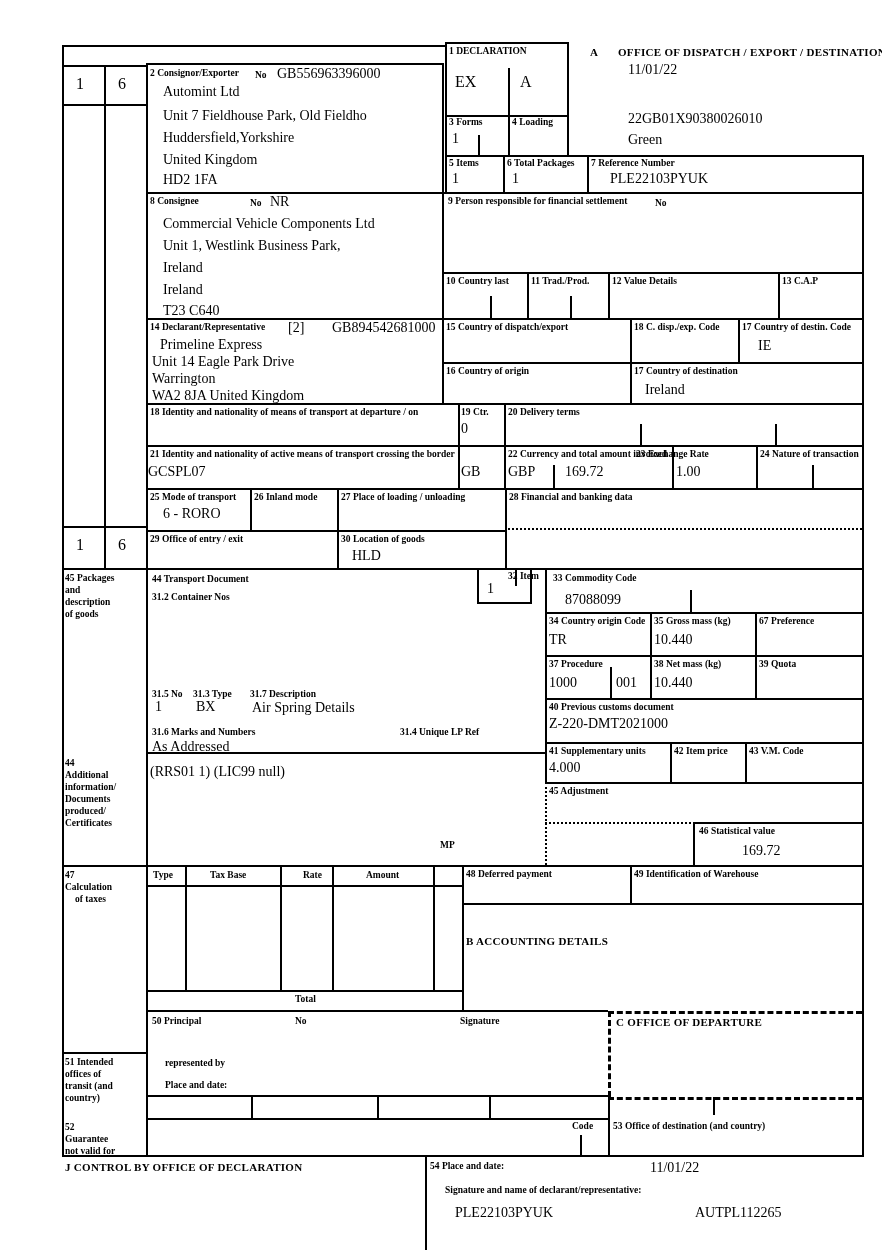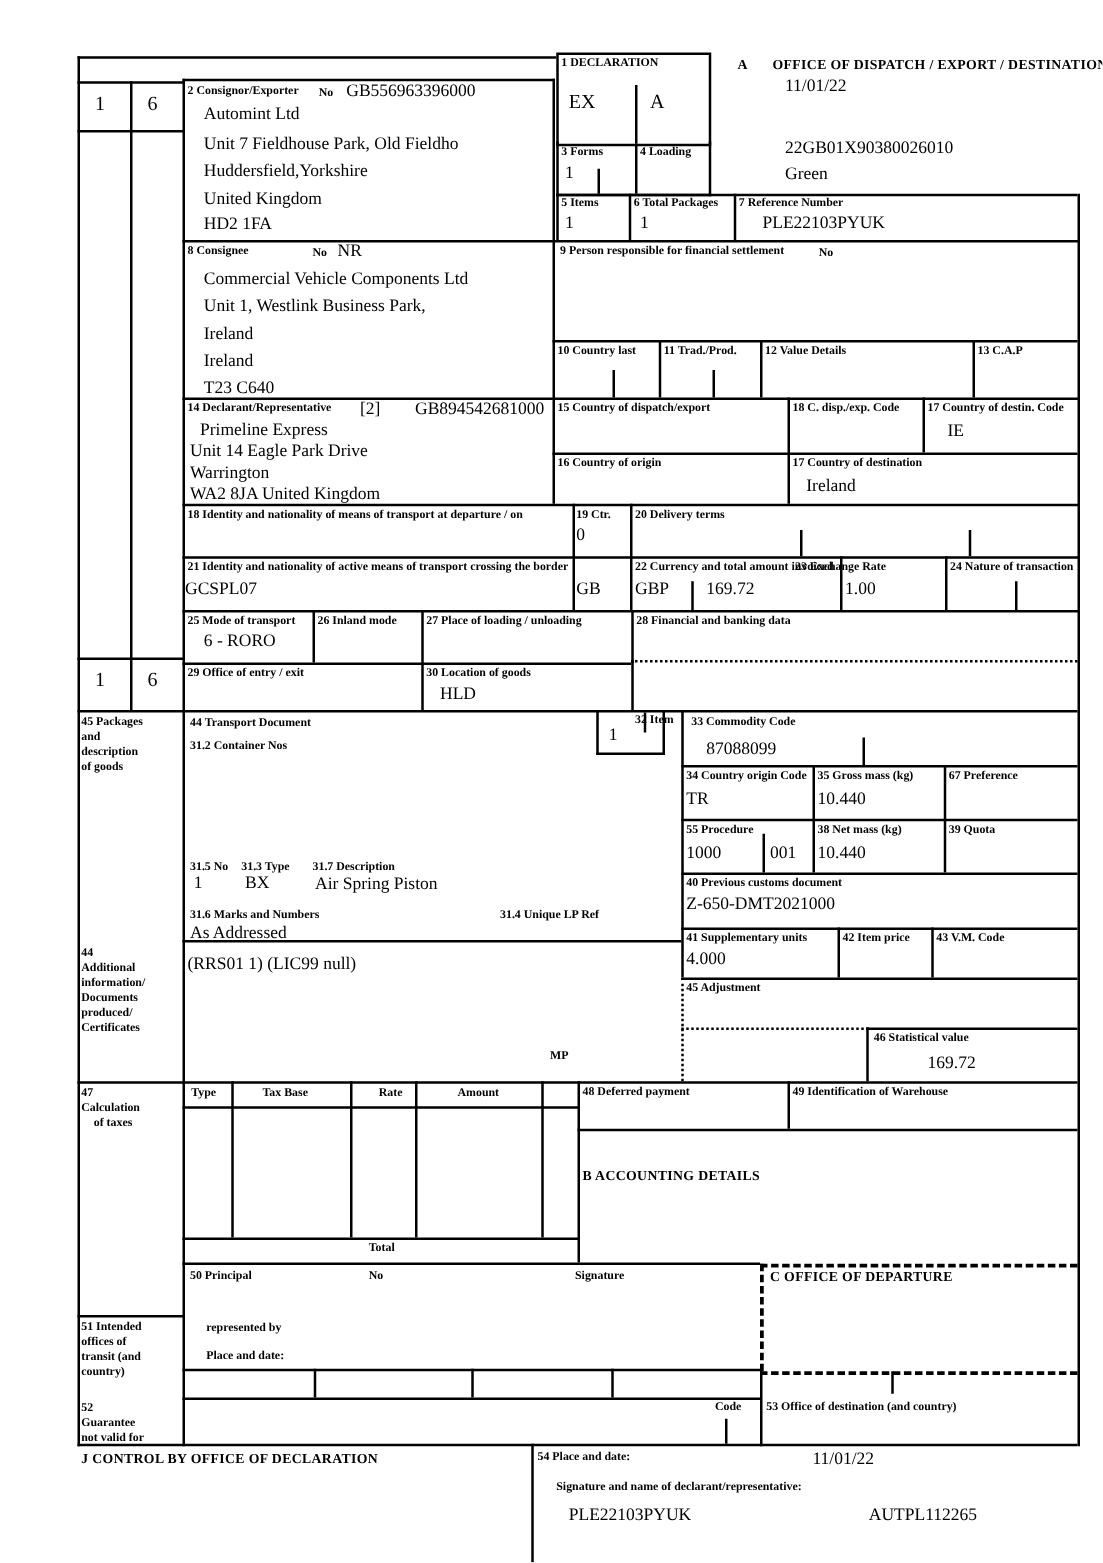--- a/index.html
+++ b/index.html
@@ -213,40 +213,40 @@
   <div class="lbl" style="left:65px;top:609px">of goods</div>
   <div class="lbl" style="left:152px;top:574px">44 Transport Document</div>
   <div class="lbl" style="left:152px;top:592px">31.2 Container Nos</div>
   <div class="lbl" style="left:508px;top:571px">32 Item</div>
   <div class="val" style="left:487px;top:581px">1</div>
   <div class="lbl" style="left:152px;top:689px">31.5 No</div>
   <div class="val" style="left:155px;top:699px">1</div>
   <div class="lbl" style="left:193px;top:689px">31.3 Type</div>
   <div class="val" style="left:196px;top:699px">BX</div>
   <div class="lbl" style="left:250px;top:689px">31.7 Description</div>
-  <div class="val" style="left:252px;top:700px">Air Spring Piston</div>
+  <div class="val" style="left:252px;top:700px">Air Spring Details</div>
   <div class="lbl" style="left:152px;top:727px">31.6 Marks and Numbers</div>
   <div class="val" style="left:152px;top:739px">As Addressed</div>
   <div class="lbl" style="left:400px;top:727px">31.4 Unique LP Ref</div>
 
   <div class="lbl" style="left:553px;top:573px">33 Commodity Code</div>
   <div class="val" style="left:565px;top:592px">87088099</div>
   <div class="lbl" style="left:549px;top:616px">34 Country origin Code</div>
   <div class="val" style="left:549px;top:632px">TR</div>
   <div class="lbl" style="left:654px;top:616px">35 Gross mass (kg)</div>
   <div class="val" style="left:654px;top:632px">10.440</div>
   <div class="lbl" style="left:759px;top:616px">67 Preference</div>
-  <div class="lbl" style="left:549px;top:659px">55 Procedure</div>
+  <div class="lbl" style="left:549px;top:659px">37 Procedure</div>
   <div class="val" style="left:549px;top:675px">1000</div>
   <div class="val" style="left:616px;top:675px">001</div>
   <div class="lbl" style="left:654px;top:659px">38 Net mass (kg)</div>
   <div class="val" style="left:654px;top:675px">10.440</div>
   <div class="lbl" style="left:759px;top:659px">39 Quota</div>
   <div class="lbl" style="left:549px;top:702px">40 Previous customs document</div>
-  <div class="val" style="left:549px;top:716px">Z-650-DMT2021000</div>
+  <div class="val" style="left:549px;top:716px">Z-220-DMT2021000</div>
   <div class="lbl" style="left:549px;top:746px">41 Supplementary units</div>
   <div class="val" style="left:549px;top:760px">4.000</div>
   <div class="lbl" style="left:674px;top:746px">42 Item price</div>
   <div class="lbl" style="left:749px;top:746px">43 V.M. Code</div>
   <div class="lbl" style="left:549px;top:786px">45 Adjustment</div>
   <div class="lbl" style="left:699px;top:826px">46 Statistical value</div>
   <div class="val" style="left:742px;top:843px">169.72</div>
 
   <div class="lbl" style="left:65px;top:758px">44</div>
   <div class="lbl" style="left:65px;top:770px">Additional</div>

